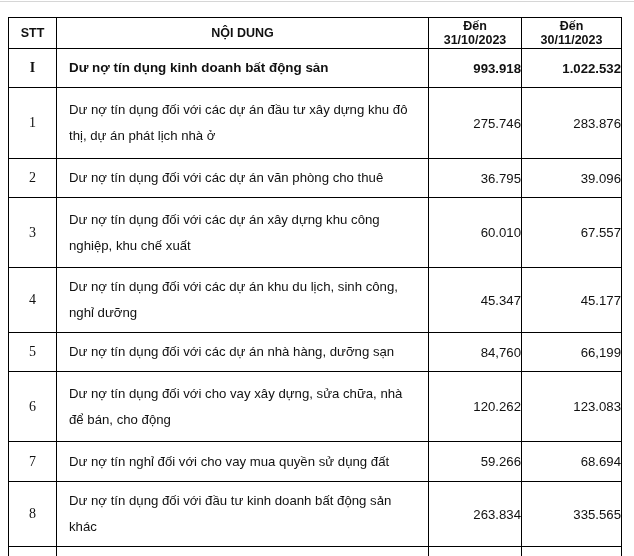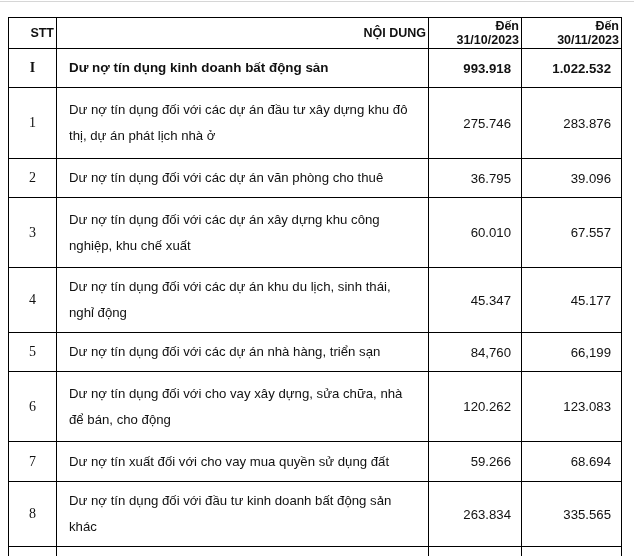--- a/index.html
+++ b/index.html
@@ -30,39 +30,38 @@
   .credit-table col.c-v2   { width: 100px; }
 
   .credit-table th, .credit-table td {
     border: 1.2px solid #000000;
     vertical-align: middle;
   }
   .credit-table thead th {
     height: 31px;
     font-size: 12.5px;
     font-weight: bold;
-    text-align: right;
+    text-align: center;
     line-height: 14px;
     white-space: pre-line;
     padding: 1px 2px;
   }
   td.stt {
     text-align: center;
     font-family: "Liberation Serif", "DejaVu Serif", serif;
     font-size: 14px;
   }
   td.content {
     text-align: left;
     padding: 6px 10px 6px 12px;
     font-size: 13.2px;
     line-height: 26px;
   }
   td.num {
     text-align: right;
-    padding-right: 10px;
     font-size: 13.2px;
   }
   tr.section td { font-weight: bold; }
   tr.section td.content { font-size: 13.4px; }
 
   tr.rh-38 { height: 38px; }
   tr.rh-39 { height: 39px; }
   tr.rh-40 { height: 40px; }
   tr.rh-49 { height: 49px; }
   tr.rh-70 { height: 70px; }
@@ -110,39 +109,39 @@
       <td class="num">39.096</td>
     </tr>
     <tr class="rh-70">
       <td class="stt">3</td>
       <td class="content">Dư nợ tín dụng đối với các dự án xây dựng khu công nghiệp, khu chế xuất</td>
       <td class="num">60.010</td>
       <td class="num">67.557</td>
     </tr>
     <tr class="rh-39">
       <td class="stt">4</td>
-      <td class="content">Dư nợ tín dụng đối với các dự án khu du lịch, sinh thái, nghỉ động</td>
+      <td class="content">Dư nợ tín dụng đối với các dự án khu du lịch, sinh công, nghỉ dưỡng</td>
       <td class="num">45.347</td>
       <td class="num">45.177</td>
     </tr>
     <tr class="rh-38">
       <td class="stt">5</td>
-      <td class="content">Dư nợ tín dụng đối  với các dự án nhà hàng, triển sạn</td>
+      <td class="content">Dư nợ tín dụng đối  với các dự án nhà hàng, dưỡng sạn</td>
       <td class="num">84,760</td>
       <td class="num">66,199</td>
     </tr>
     <tr class="rh-70">
       <td class="stt">6</td>
       <td class="content">Dư nợ tín dụng đối với cho vay xây dựng, sửa chữa, nhà để bán, cho động</td>
       <td class="num">120.262</td>
       <td class="num">123.083</td>
     </tr>
     <tr class="rh-40">
       <td class="stt">7</td>
-      <td class="content">Dư nợ tín xuất đối với cho vay mua quyền sử dụng đất</td>
+      <td class="content">Dư nợ tín nghỉ đối với cho vay mua quyền sử dụng đất</td>
       <td class="num">59.266</td>
       <td class="num">68.694</td>
     </tr>
     <tr class="rh-39">
       <td class="stt">8</td>
       <td class="content">Dư nợ tín dụng đối với đầu tư kinh doanh bất động sản khác</td>
       <td class="num">263.834</td>
       <td class="num">335.565</td>
     </tr>
     <tr class="section rh-49">

